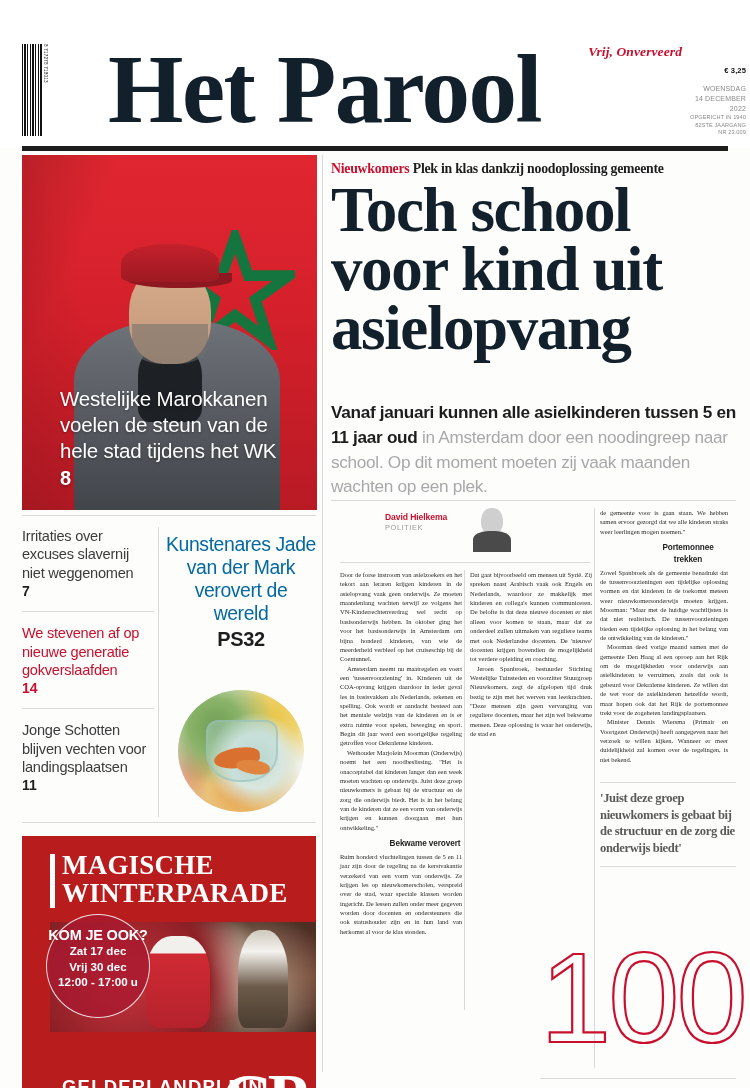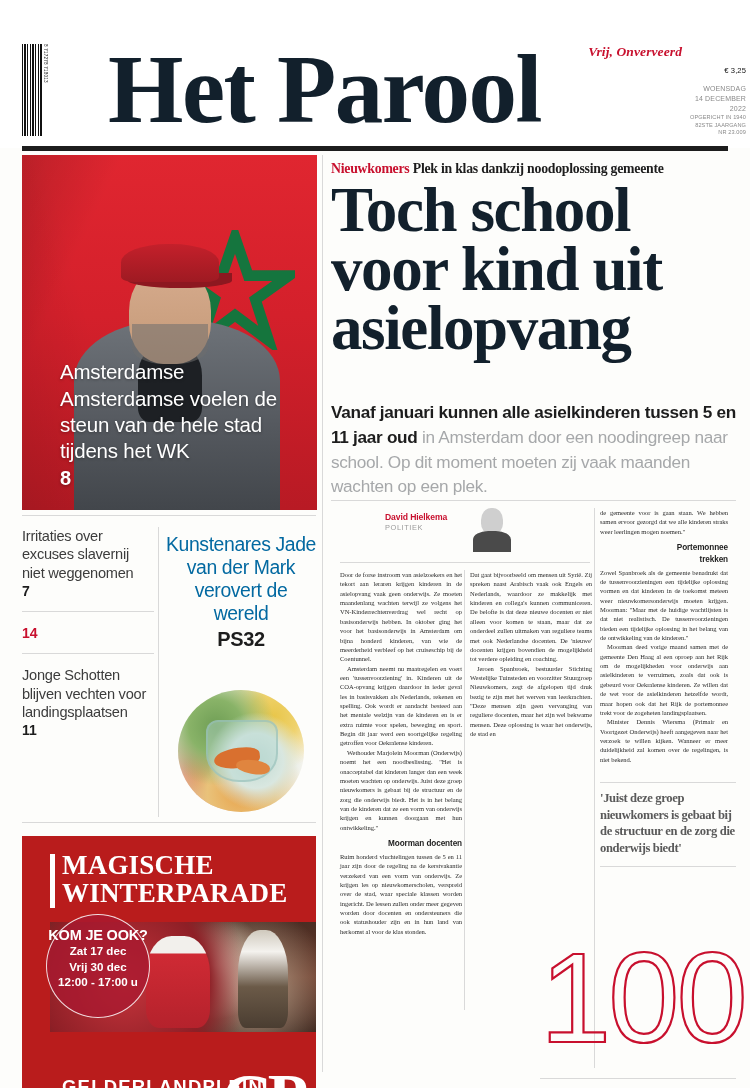--- a/index.html
+++ b/index.html
@@ -64,21 +64,21 @@
   }
   .masthead-meta {
     position: absolute;
     right: 4px; top: 66px;
     width: 80px;
     text-align: right;
     color: #555;
     line-height: 1.42;
   }
   .masthead-meta .price {
-    font-weight: 400; font-size: 7.6px; color: #111;
+    font-weight: 700; font-size: 7.6px; color: #111;
     letter-spacing: .1px; margin-bottom: 7px;
   }
   .masthead-meta .mline { font-size: 7px; letter-spacing: .15px; color: #8a8a8a; }
   .masthead-meta .mline.small { font-size: 5.6px; letter-spacing: .1px; }
 
   .rule-thick {
     position: absolute; left: 22px; top: 146px;
     width: 706px; height: 5px; background: #1d1d1d;
   }
 
@@ -368,21 +368,21 @@
     color: #2b2b2b;
     text-align: justify;
     letter-spacing: -.05px;
   }
   .col p { text-indent: 7px; margin: 0; }
   .col p.first { text-indent: 0; }
   .col h4 {
     font-family: "Liberation Sans", sans-serif;
     font-size: 8.2px; font-weight: 700; color: #1d1d1d;
     margin: 6px 0 2px 0; letter-spacing: -.1px;
-    text-align: right;
+    text-align: center;
     padding-left: 48px;
   }
   #col1 { left: 340px; top: 570px; width: 122px; height: 500px; }
   #col2 { left: 470px; top: 570px; width: 122px; height: 370px; }
   #col3 { left: 600px; top: 508px; width: 128px; height: 270px; }
 
   
   .pullquote {
     position: absolute; left: 600px; top: 790px; width: 140px;
     font-family: "Liberation Serif", serif;
@@ -445,21 +445,21 @@
       </svg>
     </div>
     <div class="person-body"></div>
     <div class="collar"></div>
     <div class="head"></div>
     <div class="beard"></div>
     <div class="cap-brim"></div>
     <div class="cap"></div>
 
     <div class="photo-caption">
-      <span>Amsterdamse Amsterdamse voelen de steun van de hele stad tijdens het WK</span>
+      <span>Westelijke Marokkanen voelen de steun van de hele stad tijdens het WK</span>
       <span class="pg">8</span>
     </div>
   </div>
 
   <div class="kicker">
     <span class="kick-red">Nieuwkomers</span><span> Plek in klas dankzij noodoplossing gemeente</span>
   </div>
 
   <h1 class="headline">Toch school voor kind uit asielopvang</h1>
 
@@ -478,20 +478,21 @@
   <div class="hline" style="left:600px; top:782px; width:136px;"></div>
   <div class="hline" style="left:600px; top:866px; width:136px;"></div>
   <div class="hline" style="left:540px; top:1078px; width:196px;"></div>
 
   <div class="teasers">
     <div class="teaser">
       <div class="t-text">Irritaties over excuses slavernij niet weggenomen</div>
       <div class="t-page">7</div>
     </div>
     <div class="teaser red">
+      <div class="t-text">We stevenen af op nieuwe generatie gokverslaafden</div>
       <div class="t-page">14</div>
     </div>
     <div class="teaser">
       <div class="t-text">Jonge Schotten blijven vechten voor landingsplaatsen</div>
       <div class="t-page">11</div>
     </div>
   </div>
 
   <div class="ps-teaser">
     <div class="ps-text">Kunstenares Jade van der Mark verovert de wereld</div>
@@ -528,21 +529,21 @@
   </div>
   <div class="byline-photo">
     <div class="bp-head"></div>
     <div class="bp-body"></div>
   </div>
 
   <div class="col" id="col1">
     <p class="first">Door de forse instroom van asielzoekers en het tekort aan leraren krijgen kinderen in de asielopvang vaak geen onderwijs. Ze moeten maandenlang wachten terwijl ze volgens het VN-Kinderrechtenverdrag wel recht op basisonderwijs hebben. In oktober ging het voor het basisonderwijs in Amsterdam om bijna honderd kinderen, van wie de meerderheid verbleef op het cruiseschip bij de Coentunnel.</p>
     <p>Amsterdam neemt nu maatregelen en voert een 'tussenvoorziening' in. Kinderen uit de COA-opvang krijgen daardoor in ieder geval les in basisvakken als Nederlands, rekenen en spelling. Ook wordt er aandacht besteed aan het mentale welzijn van de kinderen en is er extra ruimte voor spelen, beweging en sport. Begin dit jaar werd een soortgelijke regeling getroffen voor Oekraïense kinderen.</p>
     <p>Wethouder Marjolein Moorman (Onderwijs) noemt het een noodbeslissing. "Het is onacceptabel dat kinderen langer dan een week moeten wachten op onderwijs. Juist deze groep nieuwkomers is gebaat bij de structuur en de zorg die onderwijs biedt. Het is in het belang van de kinderen dat ze een vorm van onderwijs krijgen en kunnen doorgaan met hun ontwikkeling."</p>
-    <h4>Moorman docenten</h4>
+    <h4>Bekwame verovert</h4>
     <p class="first">Ruim honderd vluchtelingen tussen de 5 en 11 jaar zijn door de regeling na de kerstvakantie verzekerd van een vorm van onderwijs. Ze krijgen les op nieuwkomerscholen, verspreid over de stad, waar speciale klassen worden ingericht. De lessen zullen onder meer gegeven worden door docenten en ondersteuners die ook statushouder zijn en in hun land van herkomst al voor de klas stonden.</p>
   </div>
 
   <div class="col" id="col2">
     <p class="first">Dat gaat bijvoorbeeld om mensen uit Syrië. Zij spreken naast Arabisch vaak ook Engels en Nederlands, waardoor ze makkelijk met kinderen en collega's kunnen communiceren. De belofte is dat deze nieuwe docenten er niet alleen voor komen te staan, maar dat ze onderdeel zullen uitmaken van reguliere teams met ook Nederlandse docenten. De 'nieuwe' docenten krijgen bovendien de mogelijkheid tot verdere opleiding en coaching.</p>
     <p>Jeroen Spanbroek, bestuurder Stichting Westelijke Tuinsteden en voorzitter Stuurgroep Nieuwkomers, zegt de afgelopen tijd druk bezig te zijn met het werven van leerkrachten. "Deze mensen zijn geen vervanging van reguliere docenten, maar het zijn wel bekwame mensen. Deze oplossing is waar het onderwijs, de stad en</p>
   </div>
 
   <div class="col" id="col3">
     <p class="first">de gemeente voor is gaan staan. We hebben samen ervoor gezorgd dat we alle kinderen straks weer leerlingen mogen noemen."</p>

